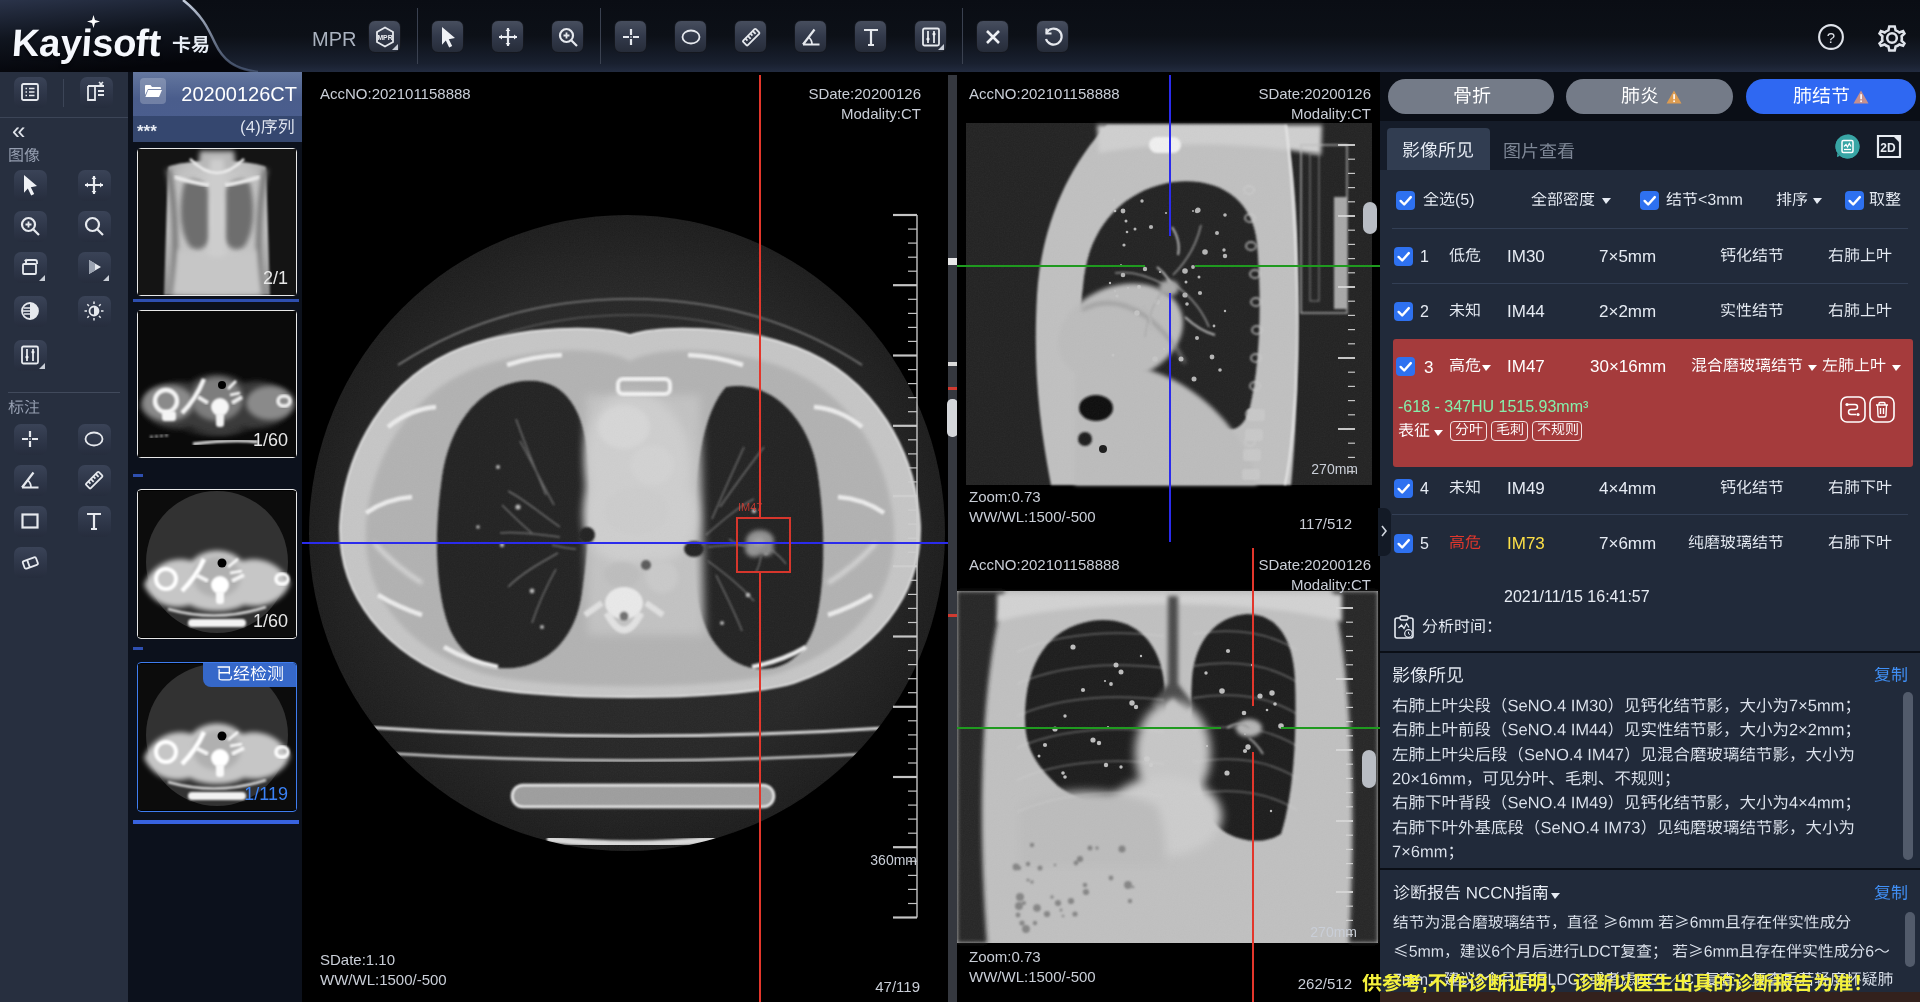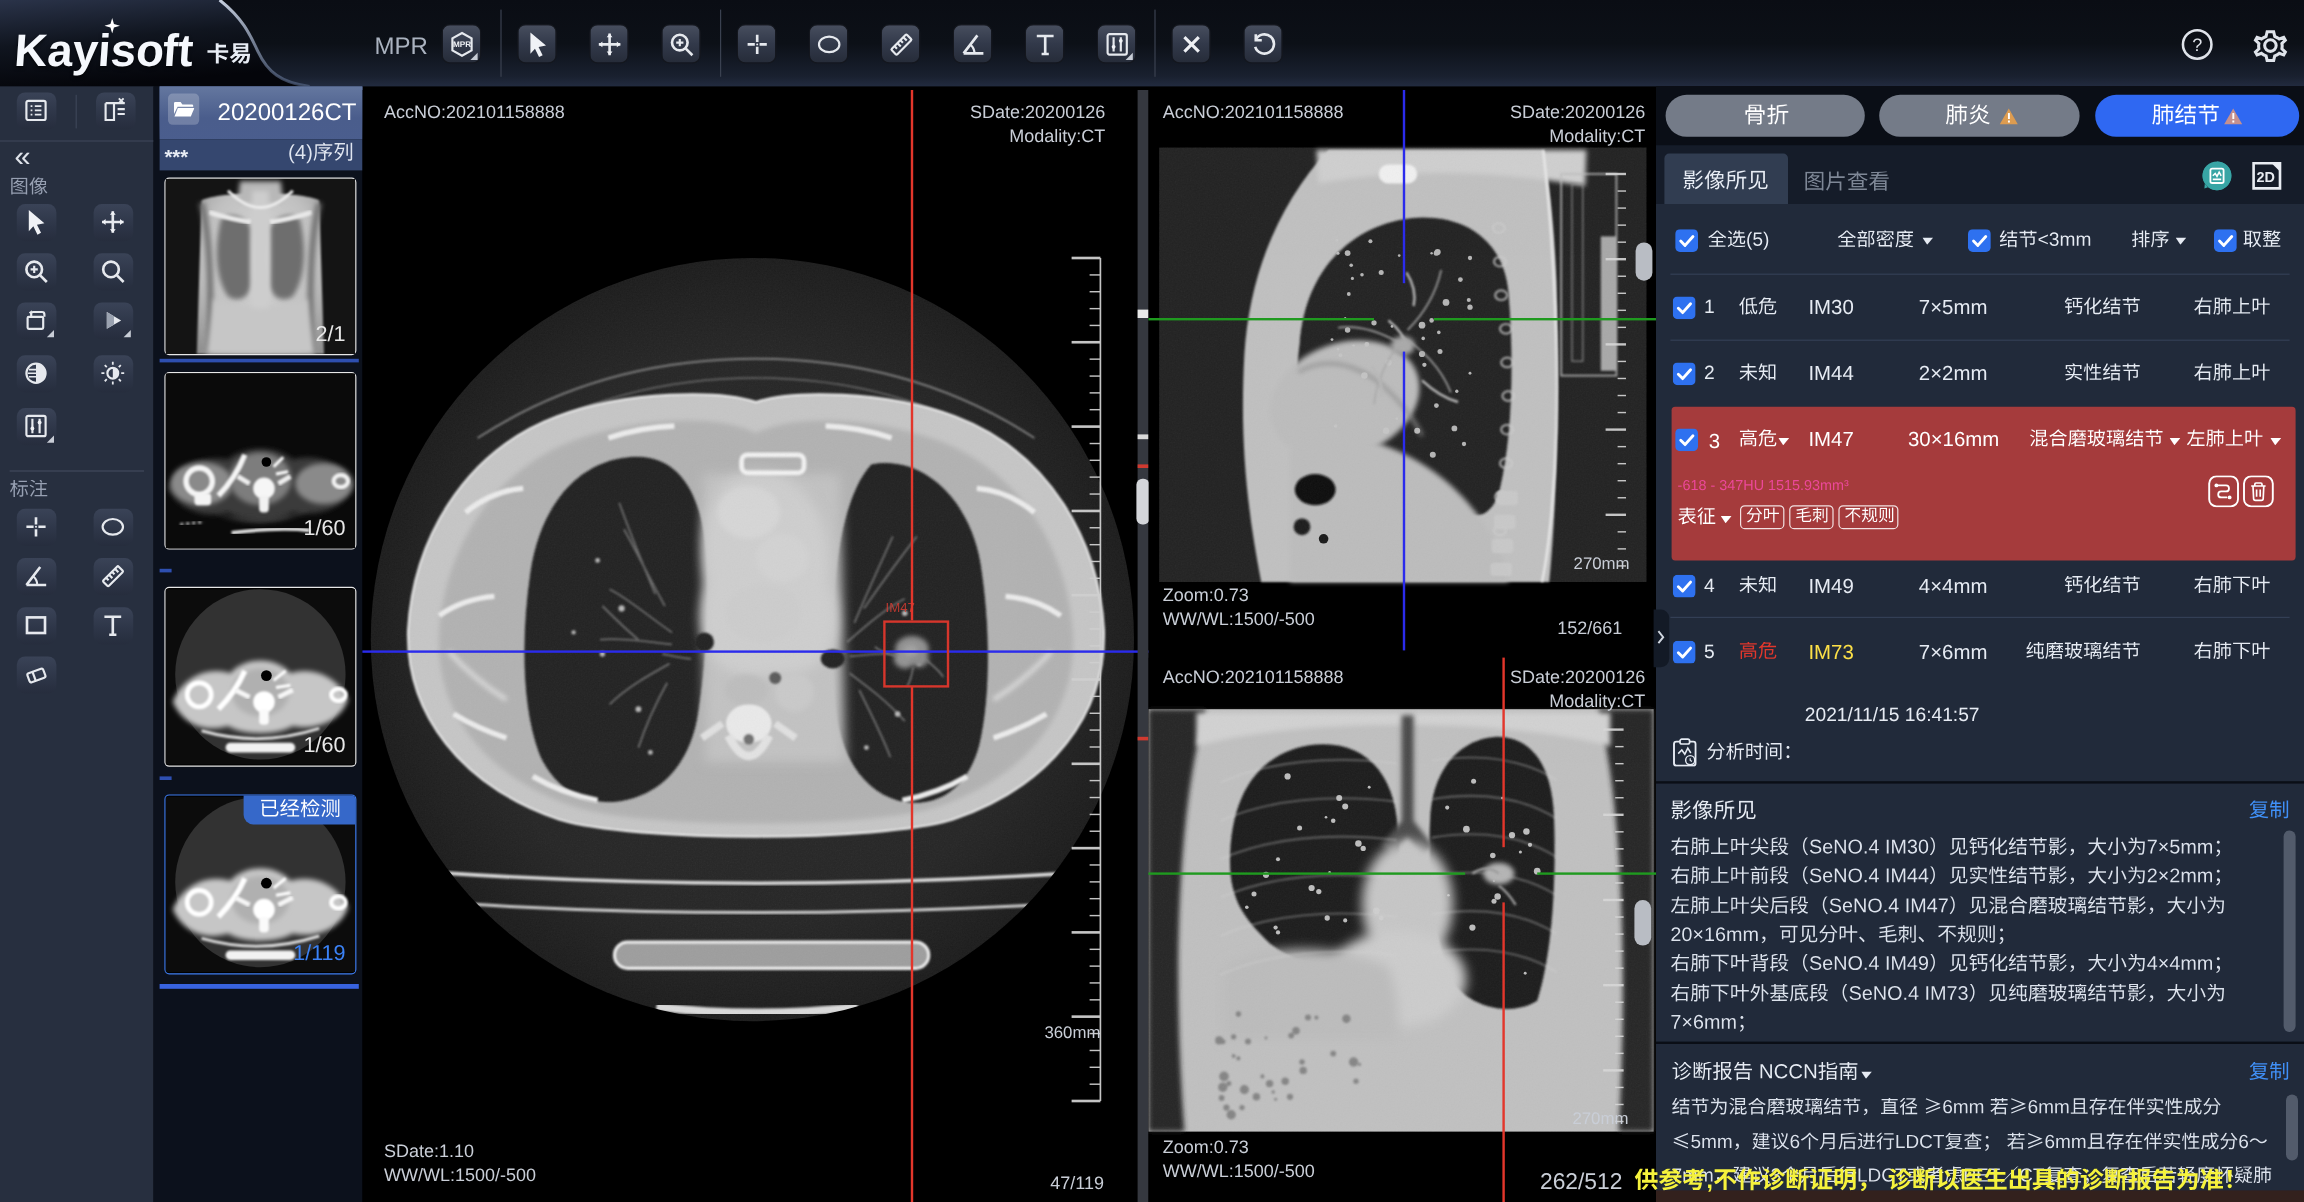--- a/index.html
+++ b/index.html
@@ -657,21 +657,21 @@
     <div class="" style="position:absolute;left:957px;top:265px;width:188px;height:2px;background:#1f9a1f;"></div>
     <div class="" style="position:absolute;left:1195px;top:265px;width:185px;height:2px;background:#1f9a1f;"></div>
     <div class="" style="position:absolute;left:1169px;top:75px;width:2px;height:161px;background:#2b2bec;"></div>
     <div class="" style="position:absolute;left:1169px;top:293px;width:2px;height:249px;background:#2b2bec;"></div>
     <div class="" style="position:absolute;left:1363px;top:202px;width:14px;height:32px;background:#b9bdc4;border-radius:7px;"></div>
     <div style="position:absolute;left:969px;top:85px;font-size:15px;color:#c9ced7;line-height:1.15;white-space:nowrap;">AccNO:202101158888</div>
     <div style="position:absolute;right:549px;text-align:right;top:85px;font-size:15px;color:#c9ced7;line-height:1.15;white-space:nowrap;">SDate:20200126</div>
     <div style="position:absolute;right:549px;text-align:right;top:105px;font-size:15px;color:#c9ced7;line-height:1.15;white-space:nowrap;">Modality:CT</div>
     <div style="position:absolute;left:969px;top:488px;font-size:15px;color:#c9ced7;line-height:1.15;white-space:nowrap;">Zoom:0.73</div>
     <div style="position:absolute;left:969px;top:508px;font-size:15px;color:#c9ced7;line-height:1.15;white-space:nowrap;">WW/WL:1500/-500</div>
-    <div style="position:absolute;right:568px;text-align:right;top:515px;font-size:15px;color:#c9ced7;line-height:1.15;white-space:nowrap;">152/661</div>
+    <div style="position:absolute;right:568px;text-align:right;top:515px;font-size:15px;color:#c9ced7;line-height:1.15;white-space:nowrap;">117/512</div>
     <div style="position:absolute;right:562px;text-align:right;top:461px;font-size:14px;color:#c9ced7;line-height:1.15;white-space:nowrap;">270mm</div>
     <svg style="position:absolute;left:957px;top:548px" width="423" height="454" viewBox="0 0 423 454">
       <rect width="423" height="454" fill="#000"></rect>
       <rect x="0" y="43" width="421" height="352" fill="#c0c0c0"></rect>
       <path d="M 0 43 L 48 43 C 26 120, 19 250, 30 395 L 0 395 Z" fill="#252525" filter="url(#b2)"></path>
       <path d="M 421 43 L 375 43 C 394 120, 400 250, 392 395 L 421 395 Z" fill="#252525" filter="url(#b2)"></path>
       <path d="M 40 74 C 120 50, 300 50, 385 74 L 385 46 L 40 46 Z" fill="#d2d2d2" filter="url(#b2)"></path>
       <path d="M 68 170 C 68 114, 92 80, 134 73 C 176 67, 202 92, 207 134 C 212 184, 210 224, 198 250 C 172 266, 126 258, 101 238 C 80 218, 68 202, 68 170 Z" fill="#1d1d1d" filter="url(#b1)"></path>
       <path d="M 235 130 C 238 92, 260 68, 290 66 C 320 66, 336 90, 338 132 C 340 192, 336 248, 324 286 C 302 300, 265 292, 251 266 C 238 230, 232 182, 235 130 Z" fill="#1d1d1d" filter="url(#b1)"></path>
       <path d="M 211 48 L 221 48 L 221 136 L 237 157 L 228 165 L 216 150 L 203 164 L 194 156 L 211 136 Z" fill="#4a4a4a" filter="url(#b2)"></path>
@@ -801,21 +801,21 @@
     <div class="" style="position:absolute;left:957px;top:727px;width:264px;height:2px;background:#1f9a1f;"></div>
     <div class="" style="position:absolute;left:1281px;top:727px;width:99px;height:2px;background:#1f9a1f;"></div>
     <div class="" style="position:absolute;left:1252px;top:548px;width:2px;height:158px;background:#e3362b;"></div>
     <div class="" style="position:absolute;left:1252px;top:752px;width:2px;height:250px;background:#e3362b;"></div>
     <div class="" style="position:absolute;left:1362px;top:750px;width:14px;height:38px;background:#b9bdc4;border-radius:7px;"></div>
     <div style="position:absolute;left:969px;top:556px;font-size:15px;color:#c9ced7;line-height:1.15;white-space:nowrap;">AccNO:202101158888</div>
     <div style="position:absolute;right:549px;text-align:right;top:556px;font-size:15px;color:#c9ced7;line-height:1.15;white-space:nowrap;">SDate:20200126</div>
     <div style="position:absolute;right:549px;text-align:right;top:576px;font-size:15px;color:#c9ced7;line-height:1.15;white-space:nowrap;">Modality:CT</div>
     <div style="position:absolute;left:969px;top:948px;font-size:15px;color:#c9ced7;line-height:1.15;white-space:nowrap;">Zoom:0.73</div>
     <div style="position:absolute;left:969px;top:968px;font-size:15px;color:#c9ced7;line-height:1.15;white-space:nowrap;">WW/WL:1500/-500</div>
-    <div style="position:absolute;right:568px;text-align:right;top:975px;font-size:19px;color:#c9ced7;line-height:1.15;white-space:nowrap;">262/512</div>
+    <div style="position:absolute;right:568px;text-align:right;top:975px;font-size:15px;color:#c9ced7;line-height:1.15;white-space:nowrap;">262/512</div>
     <div style="position:absolute;right:563px;text-align:right;top:924px;font-size:14px;color:#c9ced7;line-height:1.15;white-space:nowrap;">270mm</div>
     <div class="" style="position:absolute;left:1380px;top:72px;width:540px;height:930px;background:#0a0e16;"></div>
     <div class="" style="position:absolute;left:1388px;top:79px;width:166px;height:35px;background:#747b88;border-radius:18px;"></div>
     <div class="" style="position:absolute;left:1566px;top:79px;width:167px;height:35px;background:#747b88;border-radius:18px;"></div>
     <div class="" style="position:absolute;left:1746px;top:79px;width:170px;height:35px;background:#2f68f2;border-radius:18px;"></div>
     <svg class="ct " style="position:absolute;left:1453px;top:87px;" width="40" height="24" viewBox="0 0 40 24">
       <g fill="#fff" transform="translate(0 15.20) scale(0.01900 -0.01900)">
         <use href="#gn9AA8" x="0"></use>
         <use href="#gn6298" x="1000"></use>
       </g>
@@ -1026,21 +1026,21 @@
       <g fill="#fff" transform="translate(0 12.80) scale(0.01600 -0.01600)">
         <use href="#gn5DE6" x="0"></use>
         <use href="#gn80BA" x="1000"></use>
         <use href="#gn4E0A" x="2000"></use>
         <use href="#gn53F6" x="3000"></use>
       </g>
     </svg>
     <svg style="position:absolute;left:1892px;top:365px" width="9" height="6">
       <path d="M0 0 L9 0 L4 6 Z" fill="#fff"></path>
     </svg>
-    <div style="position:absolute;left:1398px;top:398px;font-size:12px;color:#ec4899;line-height:1.15;white-space:nowrap;">-618 - 347HU 1515.93mm³</div>
+    <div style="position:absolute;left:1398px;top:398px;font-size:16px;color:#86efac;line-height:1.15;white-space:nowrap;">-618 - 347HU 1515.93mm³</div>
     <svg class="ct " style="position:absolute;left:1398px;top:423px;" width="34" height="20" viewBox="0 0 34 20">
       <g fill="#fff" transform="translate(0 12.80) scale(0.01600 -0.01600)">
         <use href="#gn8868" x="0"></use>
         <use href="#gn5F81" x="1000"></use>
       </g>
     </svg>
     <svg style="position:absolute;left:1434px;top:430px" width="9" height="6">
       <path d="M0 0 L9 0 L4 6 Z" fill="#fff"></path>
     </svg>
     <div class="" style="position:absolute;left:1450px;top:421px;width:37px;height:20px;border:1px solid rgba(255,255,255,0.85);border-radius:4px;"></div>

